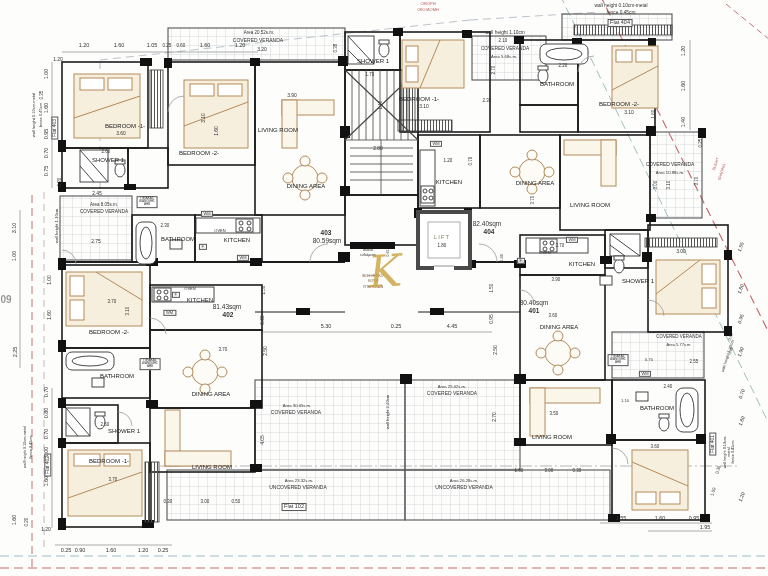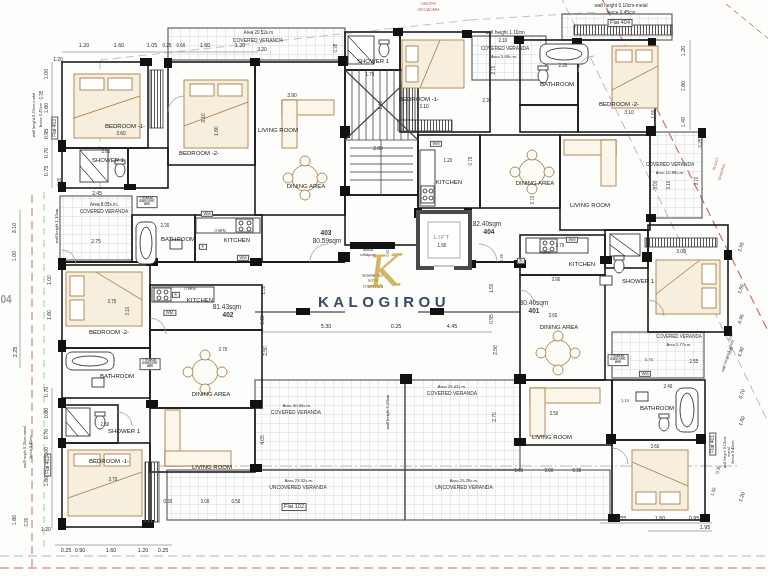--- a/index.html
+++ b/index.html
@@ -456,21 +456,21 @@
       <span class="lbl" style="left: 220px; top: 231px; font-size: 4px; transform: translate(-50%, -50%) rotate(0deg);">OVEN</span>
       <span class="lbl boxed" style="left: 203px; top: 247px; font-size: 4px; transform: translate(-50%, -50%) rotate(0deg);">F.</span>
       <span class="lbl boxed" style="left: 243px; top: 258px; font-size: 4px; transform: translate(-50%, -50%) rotate(0deg);">WM</span>
       <span class="lbl" style="left: 97px; top: 194px; font-size: 5px; transform: translate(-50%, -50%) rotate(0deg);">2.45</span>
       <span class="lbl" style="left: 104px; top: 205px; font-size: 4.5px; transform: translate(-50%, -50%) rotate(0deg);">Area 8.05s.m.</span>
       <span class="lbl" style="left: 104px; top: 212px; font-size: 4.8px; transform: translate(-50%, -50%) rotate(0deg);">COVERED VERANDA</span>
       <span class="lbl" style="left: 96px; top: 242px; font-size: 5px; transform: translate(-50%, -50%) rotate(0deg);">2.75</span>
       <span class="lbl" style="left: 57px; top: 226px; font-size: 4.2px; transform: translate(-50%, -50%) rotate(-90deg);">wall height 1.10cm</span>
       <span class="lbl" style="left: 15px; top: 228px; font-size: 5.5px; transform: translate(-50%, -50%) rotate(-90deg);">3.10</span>
       <span class="lbl" style="left: 15px; top: 256px; font-size: 5.5px; transform: translate(-50%, -50%) rotate(-90deg);">1.00</span>
-      <span class="lbl" style="left: 6px; top: 300px; font-size: 10px; color: rgb(153, 153, 153); font-weight: bold; transform: translate(-50%, -50%) rotate(0deg);">04</span>
+      <span class="lbl" style="left: 6px; top: 300px; font-size: 10px; color: rgb(153, 153, 153); font-weight: bold; transform: translate(-50%, -50%) rotate(0deg);">09</span>
       <span class="lbl" style="left: 50px; top: 280px; font-size: 5px; transform: translate(-50%, -50%) rotate(-90deg);">1.00</span>
       <span class="lbl" style="left: 50px; top: 315px; font-size: 5px; transform: translate(-50%, -50%) rotate(-90deg);">1.60</span>
       <span class="lbl" style="left: 16px; top: 352px; font-size: 5.5px; transform: translate(-50%, -50%) rotate(-90deg);">2.25</span>
       <span class="lbl" style="left: 373px; top: 61px; font-size: 6px; color: rgb(34, 34, 34); transform: translate(-50%, -50%) rotate(0deg);">SHOWER 1</span>
       <span class="lbl" style="left: 370px; top: 75px; font-size: 4.5px; transform: translate(-50%, -50%) rotate(0deg);">1.79</span>
       <span class="lbl" style="left: 381px; top: 105px; font-size: 4.5px; transform: translate(-50%, -50%) rotate(-90deg);">1.10</span>
       <span class="lbl" style="left: 378px; top: 149px; font-size: 5px; transform: translate(-50%, -50%) rotate(0deg);">2.80</span>
       <span class="lbl boxed" style="left: 436px; top: 144px; font-size: 4px; transform: translate(-50%, -50%) rotate(0deg);">WM</span>
       <span class="lbl" style="left: 449px; top: 182px; font-size: 6px; color: rgb(34, 34, 34); transform: translate(-50%, -50%) rotate(0deg);">KITCHEN</span>
       <span class="lbl" style="left: 448px; top: 161px; font-size: 4.5px; transform: translate(-50%, -50%) rotate(0deg);">1.20</span>
@@ -620,14 +620,13 @@
 ΑΗΒ</span>
       <span class="lbl boxed" style="left: 150px; top: 364px; font-size: 3px; transform: translate(-50%, -50%) rotate(0deg);">ΠΙΝΑΚΑΣ
 ΔΙΑΝΟΜΗΣ
 ΑΗΒ</span>
       <span class="lbl boxed" style="left: 618px; top: 360px; font-size: 3px; transform: translate(-50%, -50%) rotate(0deg);">ΠΙΝΑΚΑΣ
 ΔΙΑΝΟΜΗΣ
 ΑΗΒ</span>
     </div>
 
 <div id="watermark">K</div>
-<div id="brand">KALOGIROU</div>
 </div>
 
 </body></html>

